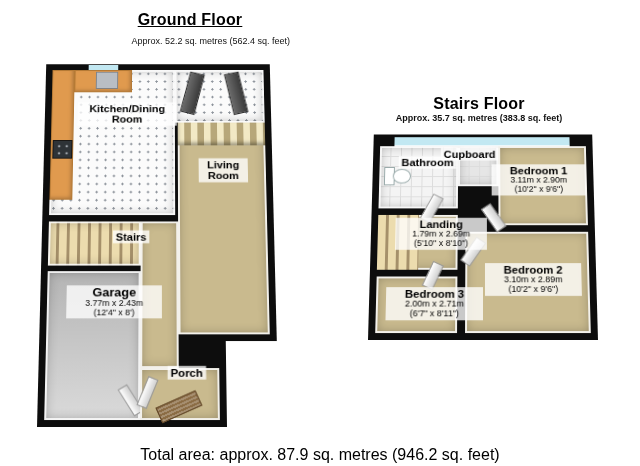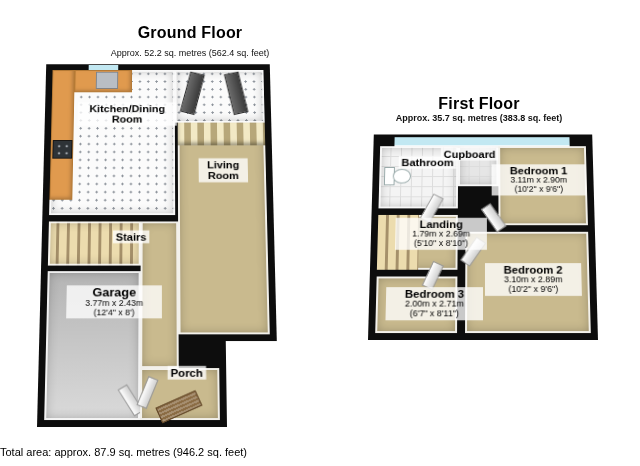--- a/index.html
+++ b/index.html
@@ -4,21 +4,21 @@
 <style>
   html,body{margin:0;padding:0;}
   body{
     width:640px;height:466px;position:relative;overflow:hidden;
     background:#ffffff;
     font-family:"Liberation Sans", sans-serif;
     color:#000;
   }
   .floor-title{position:absolute;text-align:center;font-weight:bold;font-size:16px;letter-spacing:.2px;}
   .floor-subtitle{position:absolute;text-align:center;font-size:9px;color:#111;}
-  .footer-text{position:absolute;left:0;top:446px;width:640px;text-align:left;font-size:11px;}
+  .footer-text{position:absolute;left:0;top:446px;width:640px;text-align:center;font-size:16px;}
 
   .plan{position:absolute;background:var(--wall,#0d0d0d);}
   #ground-plan{left:37px;top:32px;width:242px;height:395px;
     transform:perspective(500px) rotateX(6deg);transform-origin:50% 100%;}
   #first-plan{left:368px;top:122px;width:230px;height:218px;
     transform:perspective(500px) rotateX(7deg);transform-origin:50% 100%;}
 
   .room{position:absolute;box-shadow:inset 0 0 0 2px rgba(255,255,255,.85), inset 0 0 12px rgba(0,0,0,.30);}
   .carpet{background:var(--carpet,#c9ba8e);}
   .dots{background-color:#fbfbfb;
@@ -48,22 +48,22 @@
   .toilet-bowl{position:absolute;background:#fff;border:1px solid #9aa;border-radius:50%;}
 
   .room-label{position:absolute;transform:translate(-50%,-50%);text-align:center;
     background:rgba(255,255,255,.78);padding:1px 3px;line-height:1.08;white-space:normal;}
   .rname{display:block;font-weight:bold;font-size:11.5px;}
   .rdim{display:block;font-size:9px;}
 </style>
 </head>
 <body>
 
-<div class="floor-title" style="left:90px;top:24px;width:200px;">Ground Floor</div>
-<div class="floor-subtitle" style="left:90px;top:48px;width:200px;">Approx. 52.2 sq. metres (562.4 sq. feet)</div>
+<div class="floor-title" style="left:90px;top:11px;width:200px;text-decoration:underline;">Ground Floor</div>
+<div class="floor-subtitle" style="left:90px;top:36px;width:200px;text-align:right;">Approx. 52.2 sq. metres (562.4 sq. feet)</div>
 
 <div class="plan" id="ground-plan">
 
   <div class="room dots" style="left:7px;top:7px;width:132px;height:165px;"></div>
   <div class="window-strip" style="left:46px;top:1px;width:32px;height:7px;"></div>
   <div class="counter" style="left:7px;top:7px;width:24px;height:148px;"></div>
   <div class="counter" style="left:31px;top:7px;width:62px;height:26px;"></div>
   <div class="sink" style="left:54px;top:9px;width:22px;height:18px;"></div>
   <div class="hob" style="left:9px;top:88px;width:19px;height:19px;"></div>
 
@@ -100,21 +100,21 @@
   <div class="room-label" style="left:76px;top:266px;width:92px;">
     <span class="rname" style="font-size:13px;">Garage</span>
     <span class="rdim">3.77m x 2.43m</span>
     <span class="rdim">(12'4" x 8')</span>
   </div>
   <div class="room-label" style="left:150px;top:340px;">
     <span class="rname">Porch</span>
   </div>
 </div>
 
-<div class="floor-title" style="left:379px;top:95px;width:200px;">First Floor</div>
+<div class="floor-title" style="left:379px;top:95px;width:200px;">Stairs Floor</div>
 <div class="floor-subtitle" style="left:379px;top:113px;width:200px;font-weight:bold;">Approx. 35.7 sq. metres (383.8 sq. feet)</div>
 
 <div class="plan" id="first-plan">
 
   <div class="window-strip" style="left:22px;top:3px;width:184px;height:9px;"></div>
 
   <div class="room tile" style="left:7px;top:13px;width:82px;height:68px;"></div>
   <div class="toilet-tank" style="left:12px;top:36px;width:9px;height:18px;"></div>
   <div class="toilet-bowl" style="left:21px;top:38px;width:17px;height:14px;"></div>
 

